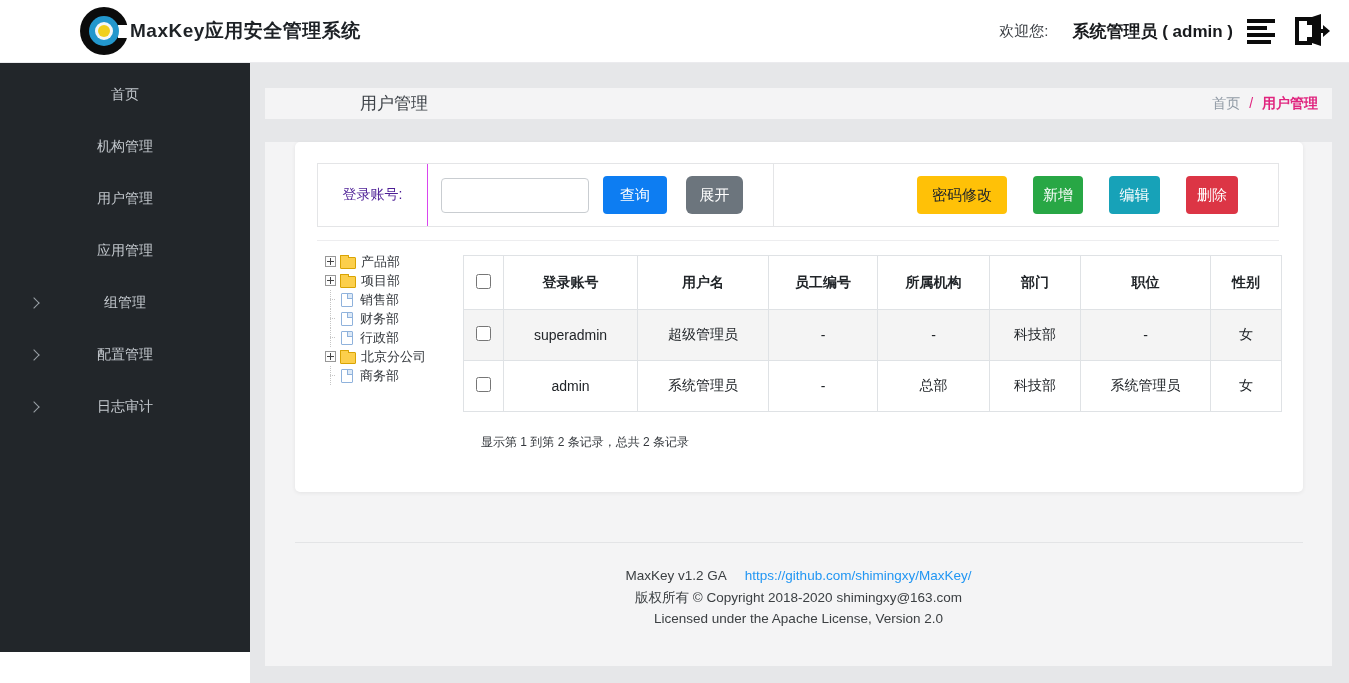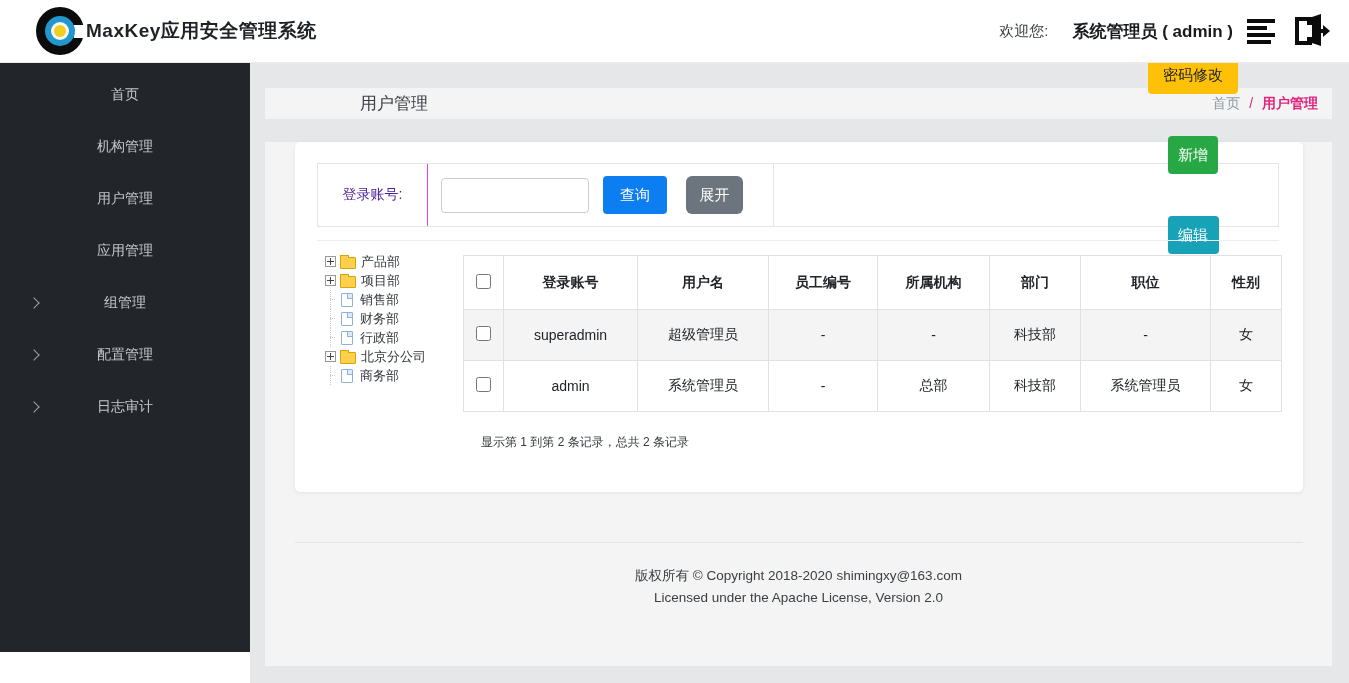--- a/index.html
+++ b/index.html
@@ -6,21 +6,21 @@
   html,body { width:1349px; height:683px; }
   body {
     position:relative; background:#ffffff;
     font-family:"Liberation Sans","DejaVu Sans",sans-serif;
     overflow:hidden;
   }
 
   
   .topbar { position:absolute; left:0; top:0; width:1349px; height:63px;
             background:#fff; border-bottom:1px solid #ebebee;
-            display:flex; align-items:center; z-index:5; }
+            display:flex; align-items:center; z-index:5;padding-left:44px; }
   .logo { position:relative; width:48px; height:48px; margin-left:36px; flex:0 0 auto; }
   .logo-outer { position:absolute; left:0; top:0; width:48px; height:48px; border-radius:50%; background:#0b0b0b; }
   .logo-notch { position:absolute; right:-3px; top:18px; width:13px; height:13px; background:#fff; }
   .logo-blue { position:absolute; left:9px; top:9px; width:30px; height:30px; border-radius:50%; background:#2397cd; }
   .logo-white { position:absolute; left:15px; top:15px; width:18px; height:18px; border-radius:50%; background:#f4f6f8; }
   .logo-dot { position:absolute; left:18px; top:18px; width:12px; height:12px; border-radius:50%; background:#f0cf1d; }
   .app-title { font-size:19px; font-weight:bold; color:#1e2226; letter-spacing:0.5px; margin-left:2px; }
   .topbar-right { margin-left:auto; display:flex; align-items:center; margin-right:16px;text-align:right; }
   .welcome { font-size:15px; color:#3b3f44; }
   .user-display { font-size:17px; font-weight:bold; color:#17191c; margin-left:24px; }
@@ -55,21 +55,21 @@
                 border:1px solid #e4e5e7; display:flex; align-items:center; background:#fff; }
   .search-label-cell { width:110px; height:100%; display:flex; align-items:center; justify-content:center;
                        border-right:1px solid #d946ef; font-size:14px; color:#4c1d95; }
   .search-input { margin-left:13px; width:148px; height:35px; border:1px solid #c9cdd1; border-radius:4px;
                   padding:0 8px; font-size:14px; color:#333; outline:none; background:#fff; }
   .btn { border:none; border-radius:4px; color:#fff; font-size:15px; font-family:inherit; cursor:pointer;
          display:flex; align-items:center; justify-content:center; }
   .btn-query  { background:#0d7df2; width:64px; height:38px; margin-left:14px; }
   .btn-expand { background:#6c757d; width:57px; height:38px; margin-left:19px;border-radius:6px; }
   .search-divider { width:0; height:100%; border-left:1px solid #e4e5e7; margin-left:30px; }
-  .action-group { margin-left:auto; margin-right:40px; display:flex; align-items:center; gap:42px;flex-direction:column; }
+  .action-group { margin-left:auto; margin-right:40px; display:flex; align-items:center; gap:26px; }
   .btn-pwd  { background:#ffc107; color:#212529; width:90px; height:38px; }
   .btn-add  { background:#28a745; width:50px; height:38px; }
   .btn-edit { background:#17a2b8; width:51px; height:38px; }
   .btn-del  { background:#dc3545; width:52px; height:38px; }
   .collapse-line { position:absolute; left:22px; top:98px; width:962px; border-top:1px solid #ededef; }
 
   
   .tree { position:absolute; left:30px; top:110px; width:138px; font-size:13px; color:#33373c; }
   .tree-node { display:flex; align-items:center; height:19px; cursor:pointer; white-space:nowrap; }
   .expander { width:11px; height:11px; border:1px solid #989898; background:#fdfdfd; margin-right:3px;
@@ -272,16 +272,19 @@
           </tr>
         </tbody>
     </table>
 
     <div class="record-summary">显示第 1 到第 2 条记录，总共 2 条记录</div>
   </div>
 
   <div class="footer-rule"></div>
 
   <div class="footer">
+    <div>
+      <span class="ver">MaxKey  v1.2 GA</span><a>https://github.com/shimingxy/MaxKey/</a>
+    </div>
     <div>版权所有 © Copyright 2018-2020 shimingxy@163.com</div>
     <div>Licensed under the Apache License, Version 2.0</div>
   </div>
 </div>
 
 </body></html>

